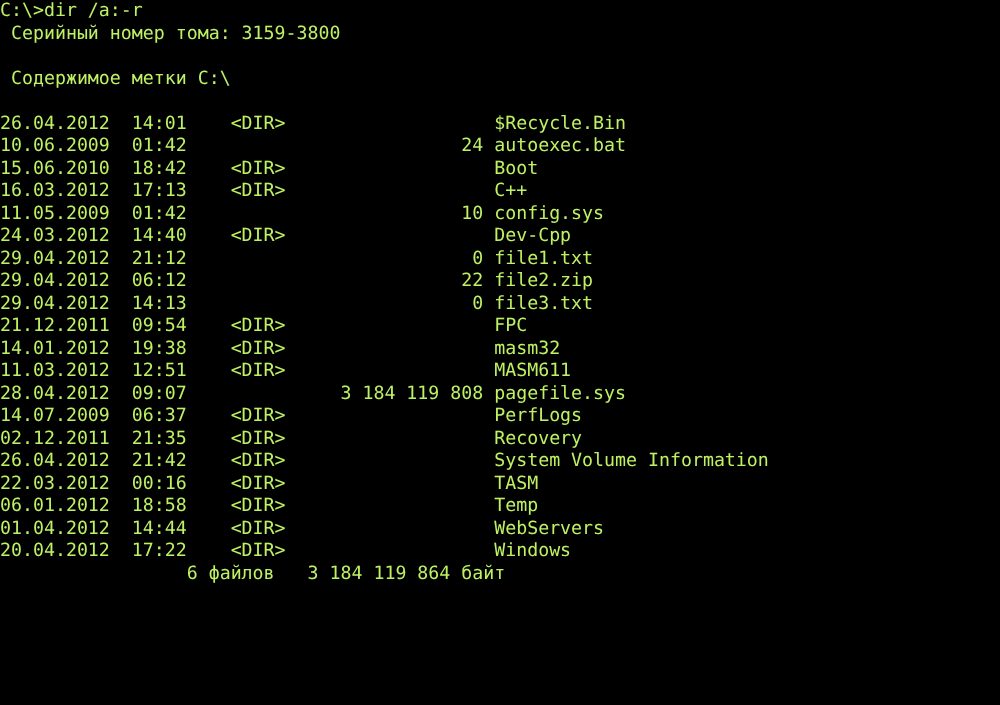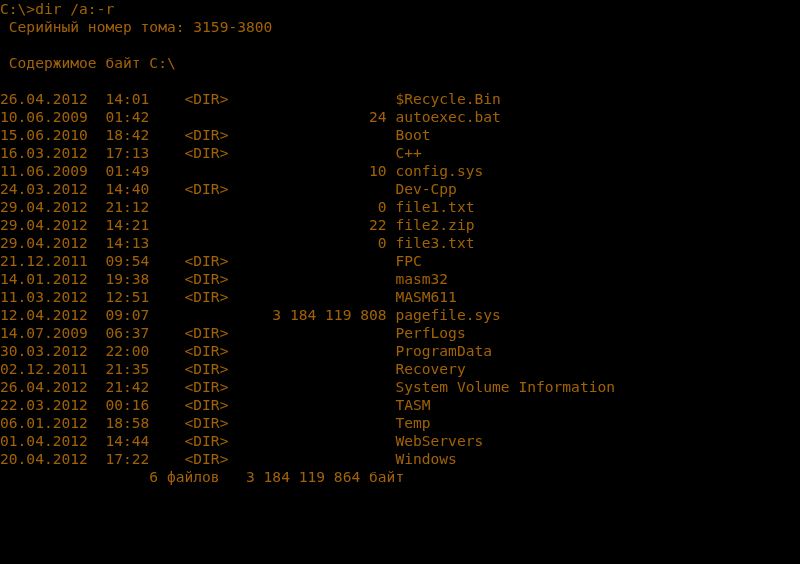--- a/index.html
+++ b/index.html
@@ -12,21 +12,21 @@
     width: 800px;
     height: 564px;
     overflow: hidden;
     font-family: "DejaVu Sans Mono", "Liberation Mono", monospace;
   }
   #console {
     position: relative;
     width: 800px;
     height: 564px;
     background: #000000;
-    color: #a16207;
+    color: #bef264;
     font-family: "DejaVu Sans Mono", "Liberation Mono", monospace;
     font-size: 14.6px;
     line-height: 18px;
     letter-spacing: 0px;
     padding: 0;
     box-sizing: border-box;
     overflow: hidden;
   }
   .line {
     white-space: pre;
@@ -38,39 +38,38 @@
   .line.blank { color: transparent; }
 </style>
 </head>
 <body>
 
 <div id="console">
 
   <div class="line">C:\&gt;dir /a:-r</div>
   <div class="line"> Серийный номер тома: 3159-3800</div>
   <div class="line blank">&nbsp;</div>
-  <div class="line"> Содержимое байт C:\</div>
+  <div class="line"> Содержимое метки C:\</div>
   <div class="line blank">&nbsp;</div>
 
   <div id="listing">
       <div class="line">26.04.2012  14:01    &lt;DIR&gt;                   $Recycle.Bin</div>
       <div class="line">10.06.2009  01:42                         24 autoexec.bat</div>
       <div class="line">15.06.2010  18:42    &lt;DIR&gt;                   Boot</div>
       <div class="line">16.03.2012  17:13    &lt;DIR&gt;                   C++</div>
-      <div class="line">11.06.2009  01:49                         10 config.sys</div>
+      <div class="line">11.05.2009  01:42                         10 config.sys</div>
       <div class="line">24.03.2012  14:40    &lt;DIR&gt;                   Dev-Cpp</div>
       <div class="line">29.04.2012  21:12                          0 file1.txt</div>
-      <div class="line">29.04.2012  14:21                         22 file2.zip</div>
+      <div class="line">29.04.2012  06:12                         22 file2.zip</div>
       <div class="line">29.04.2012  14:13                          0 file3.txt</div>
       <div class="line">21.12.2011  09:54    &lt;DIR&gt;                   FPC</div>
       <div class="line">14.01.2012  19:38    &lt;DIR&gt;                   masm32</div>
       <div class="line">11.03.2012  12:51    &lt;DIR&gt;                   MASM611</div>
-      <div class="line">12.04.2012  09:07              3 184 119 808 pagefile.sys</div>
+      <div class="line">28.04.2012  09:07              3 184 119 808 pagefile.sys</div>
       <div class="line">14.07.2009  06:37    &lt;DIR&gt;                   PerfLogs</div>
-      <div class="line">30.03.2012  22:00    &lt;DIR&gt;                   ProgramData</div>
       <div class="line">02.12.2011  21:35    &lt;DIR&gt;                   Recovery</div>
       <div class="line">26.04.2012  21:42    &lt;DIR&gt;                   System Volume Information</div>
       <div class="line">22.03.2012  00:16    &lt;DIR&gt;                   TASM</div>
       <div class="line">06.01.2012  18:58    &lt;DIR&gt;                   Temp</div>
       <div class="line">01.04.2012  14:44    &lt;DIR&gt;                   WebServers</div>
       <div class="line">20.04.2012  17:22    &lt;DIR&gt;                   Windows</div>
     </div>
 
   <div class="line">                 6 файлов   3 184 119 864 байт</div>
 

